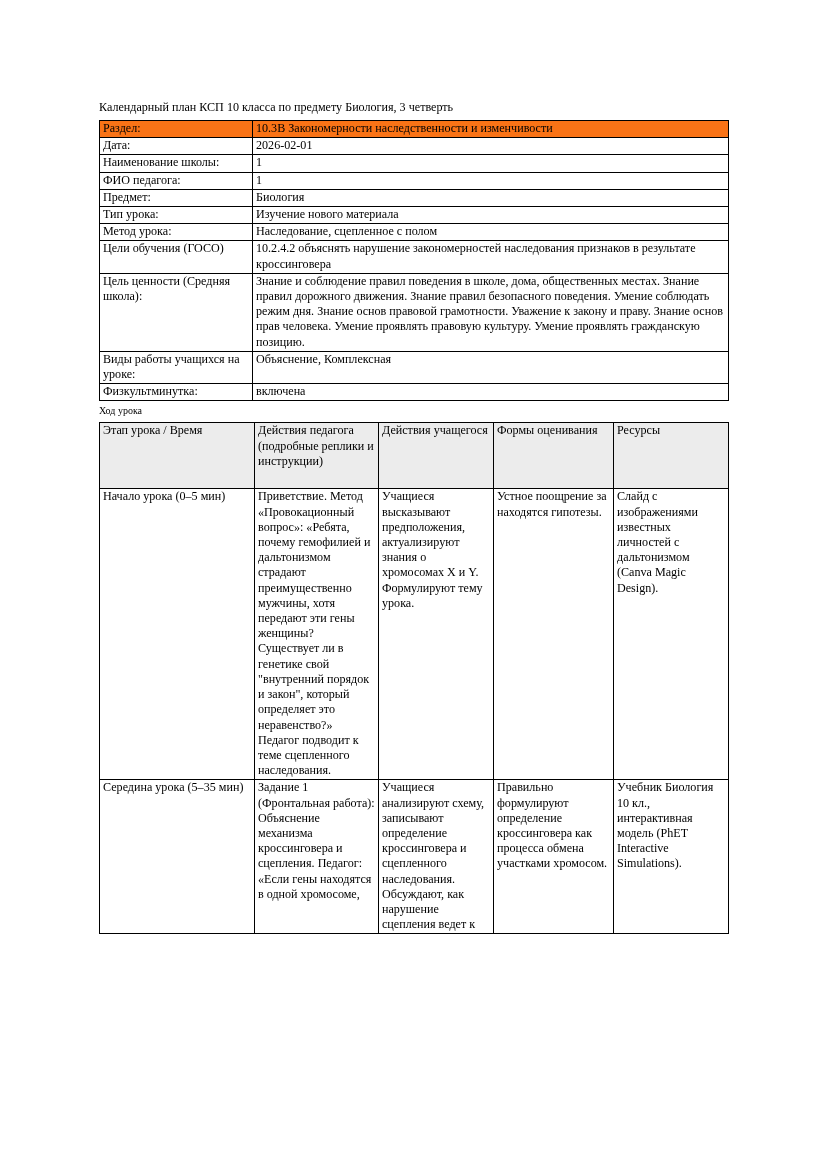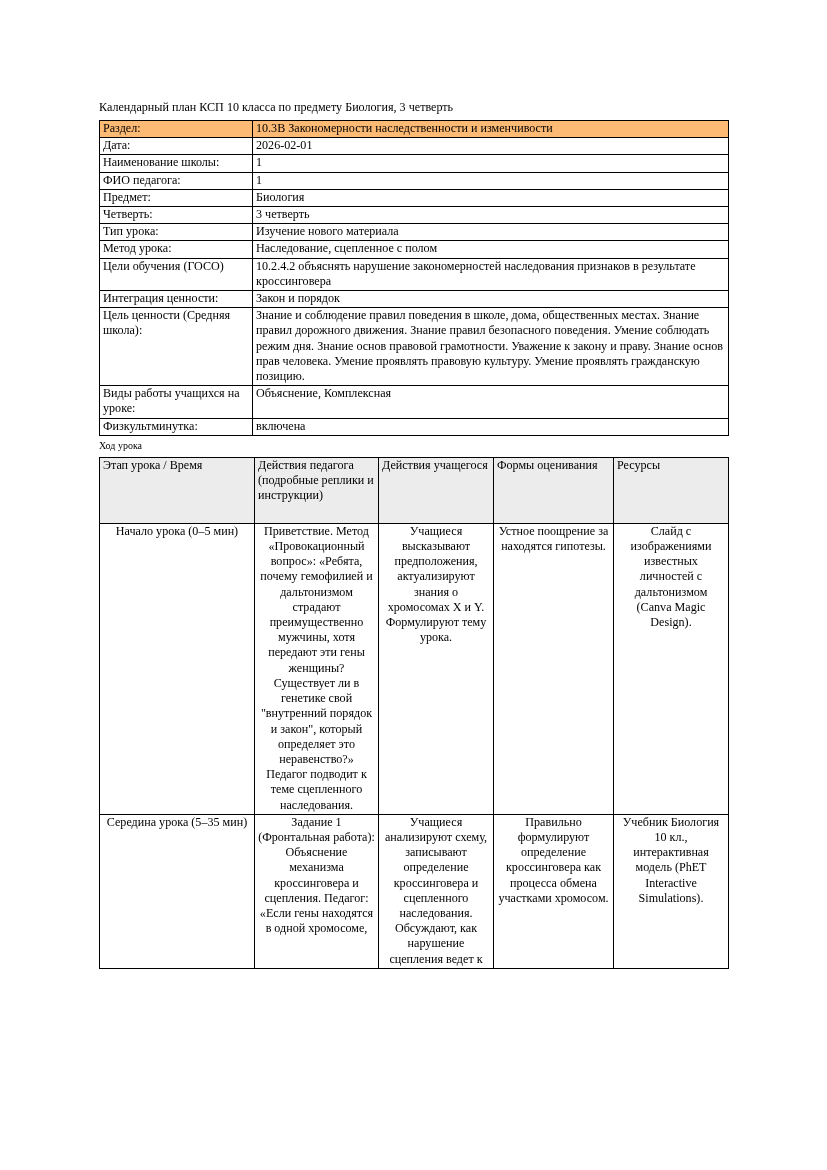--- a/index.html
+++ b/index.html
@@ -59,31 +59,31 @@
     font-weight: normal;
     text-align: left;
     word-wrap: break-word;
     overflow-wrap: break-word;
     hyphens: none;
   }
 
   
   .info-table col.c-label { width: 153px; }
   .info-table col.c-value { width: 476px; }
-  .info-table tr.shaded td { background: #fdba74; }
+  .info-table tr.shaded td { background: #f97316; }
   .info-table td { height: 15px; }
 
   
   .flow-table col.c1 { width: 155px; }
   .flow-table col.c2 { width: 124px; }
   .flow-table col.c3 { width: 115px; }
   .flow-table col.c4 { width: 120px; }
   .flow-table col.c5 { width: 115px; }
   .flow-table thead td { background: #ececec; height: 64px; }
-  .flow-table tbody td { height: auto; text-align: center; }
+  .flow-table tbody td { height: auto; }
 
   
   .clip-row td {
     height: 158px;
     overflow: hidden;
   }
   .clip-row-2 td {
     height: 148px;
     overflow: hidden;
   }
@@ -116,38 +116,30 @@
         </tr>
         <tr>
           <td>ФИО педагога:</td>
           <td>1</td>
         </tr>
         <tr>
           <td>Предмет:</td>
           <td>Биология</td>
         </tr>
         <tr>
-          <td>Четверть:</td>
-          <td>3 четверть</td>
-        </tr>
-        <tr>
           <td>Тип урока:</td>
           <td>Изучение нового материала</td>
         </tr>
         <tr>
           <td>Метод урока:</td>
           <td>Наследование, сцепленное с полом</td>
         </tr>
         <tr>
           <td>Цели обучения (ГОСО)</td>
           <td>10.2.4.2 объяснять нарушение закономерностей наследования признаков в результате кроссинговера</td>
-        </tr>
-        <tr>
-          <td>Интеграция ценности:</td>
-          <td>Закон и порядок</td>
         </tr>
         <tr>
           <td>Цель ценности (Средняя школа):</td>
           <td>Знание и соблюдение правил поведения в школе, дома, общественных местах. Знание правил дорожного движения. Знание правил безопасного поведения. Умение соблюдать режим дня. Знание основ правовой грамотности. Уважение к закону и праву. Знание основ прав человека. Умение проявлять правовую культуру. Умение проявлять гражданскую позицию.</td>
         </tr>
         <tr>
           <td>Виды работы учащихся на уроке:</td>
           <td>Объяснение, Комплексная</td>
         </tr>
         <tr>

